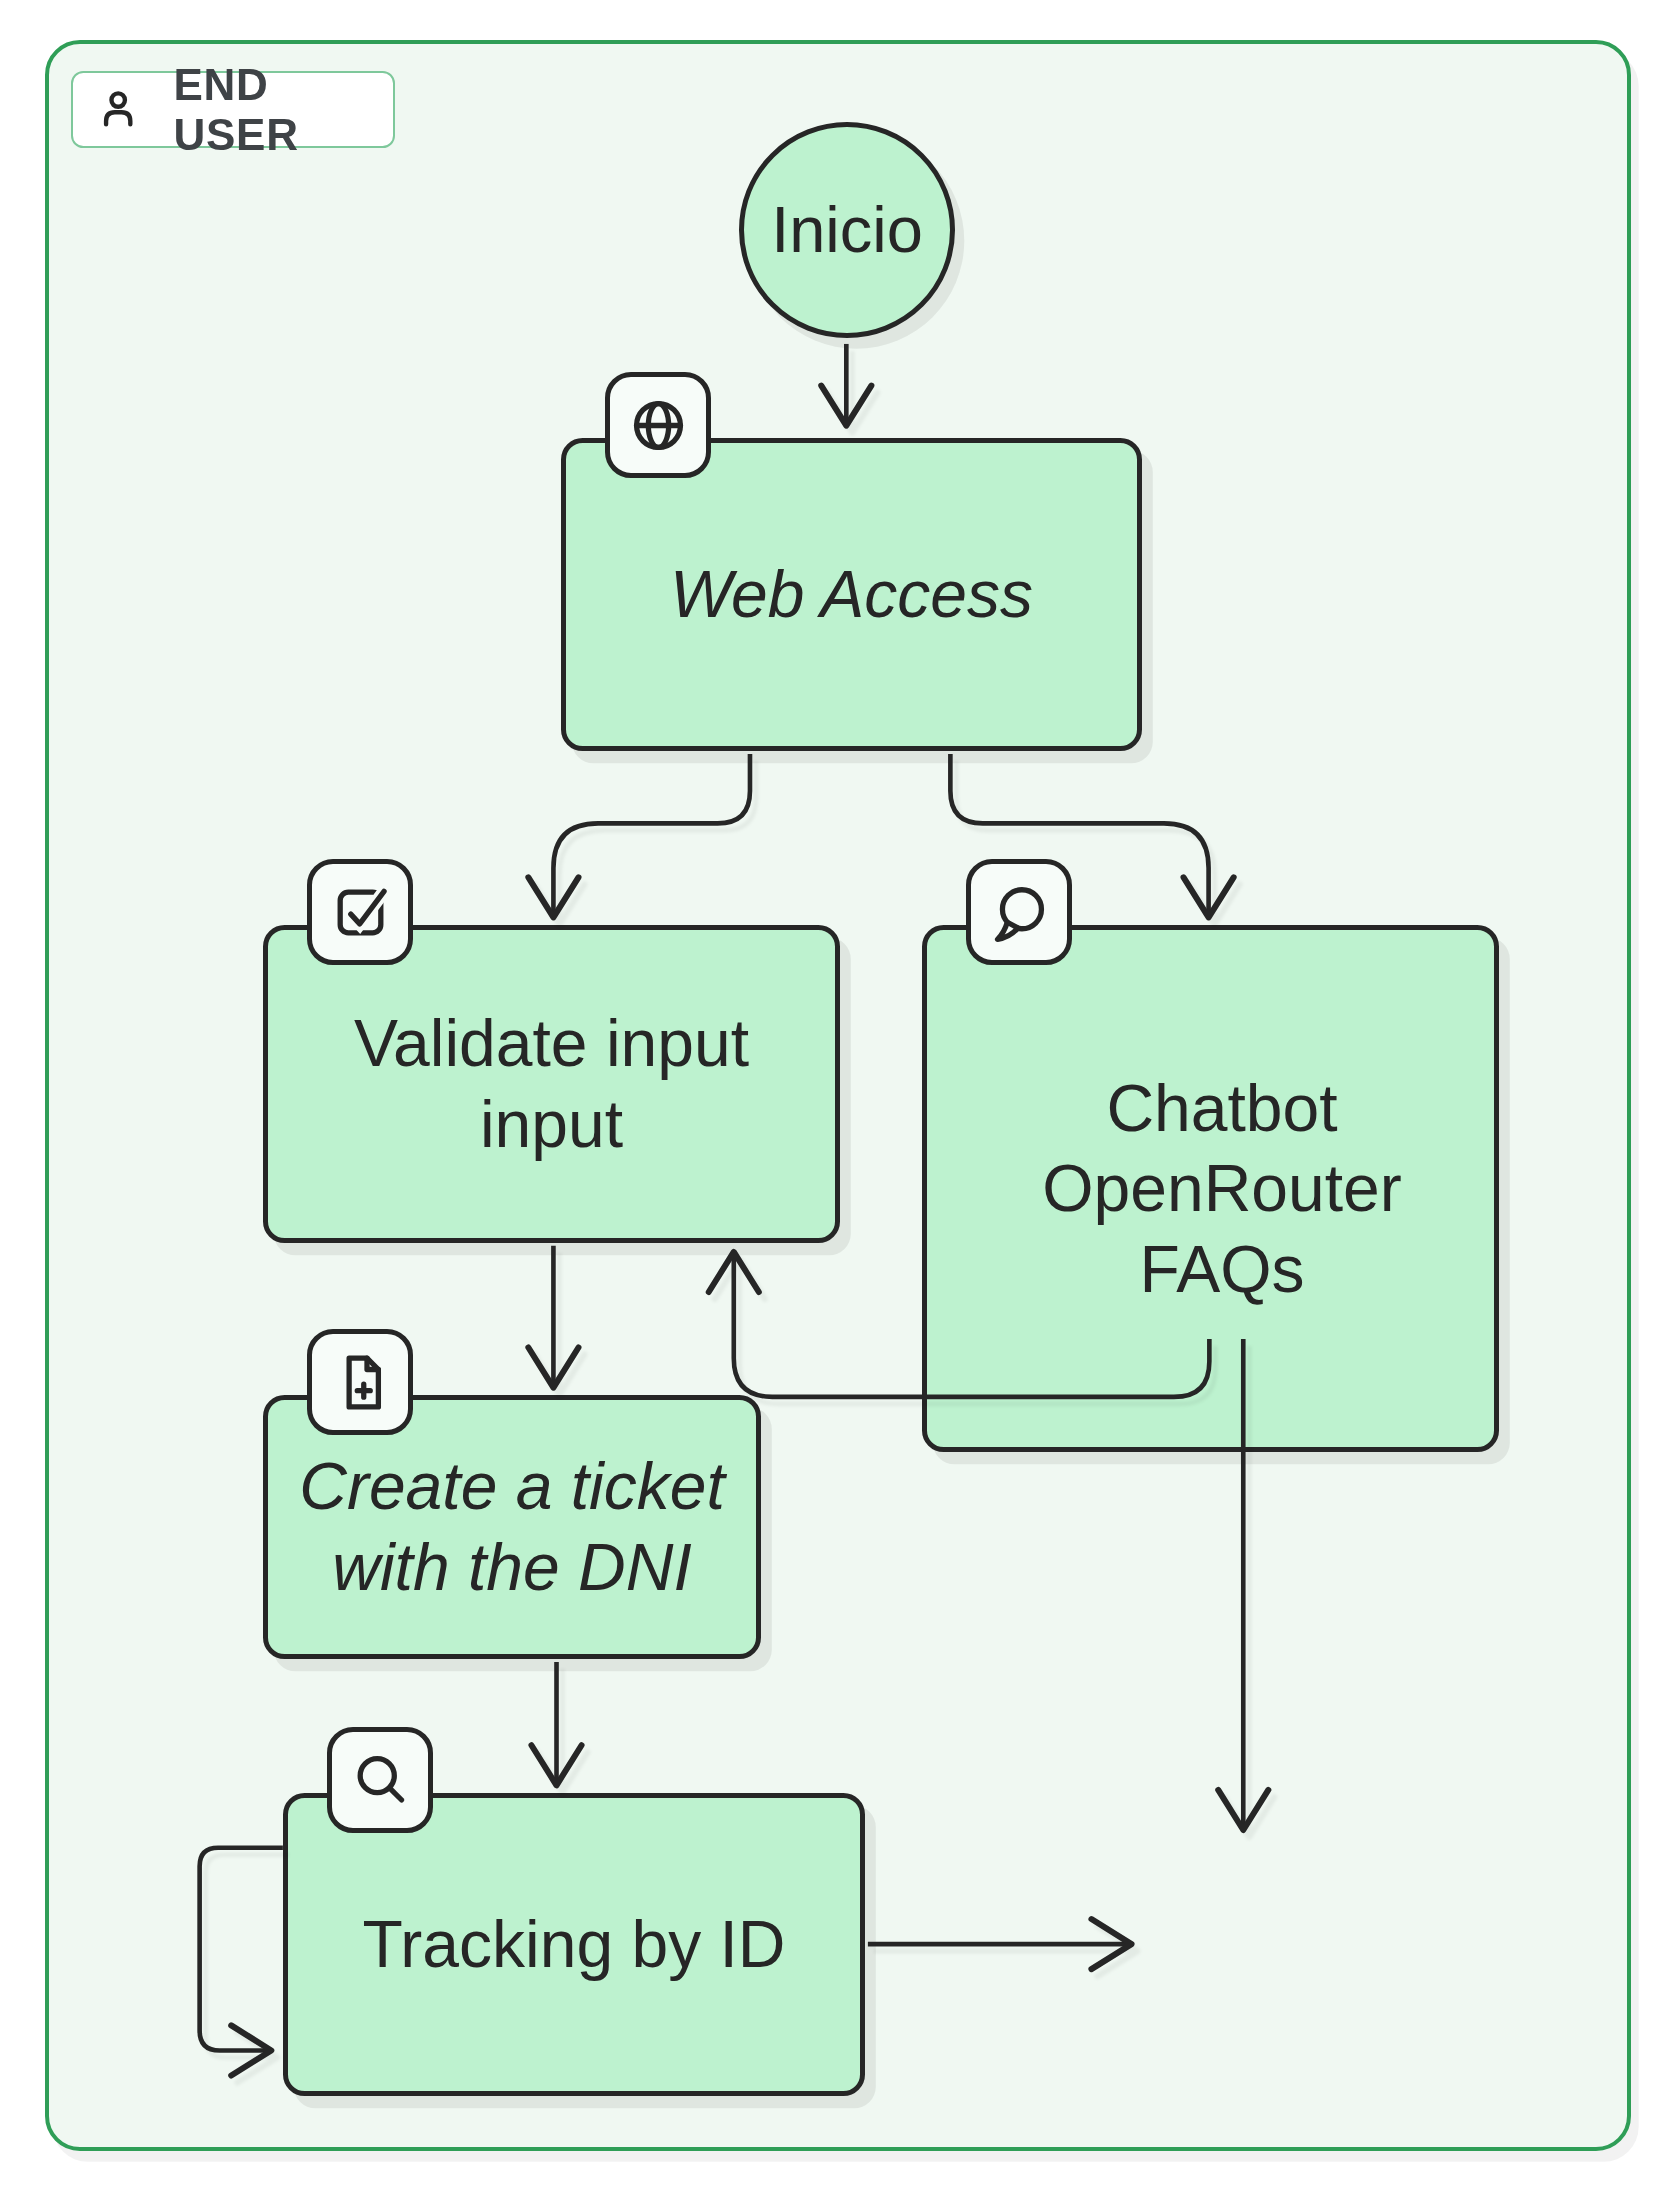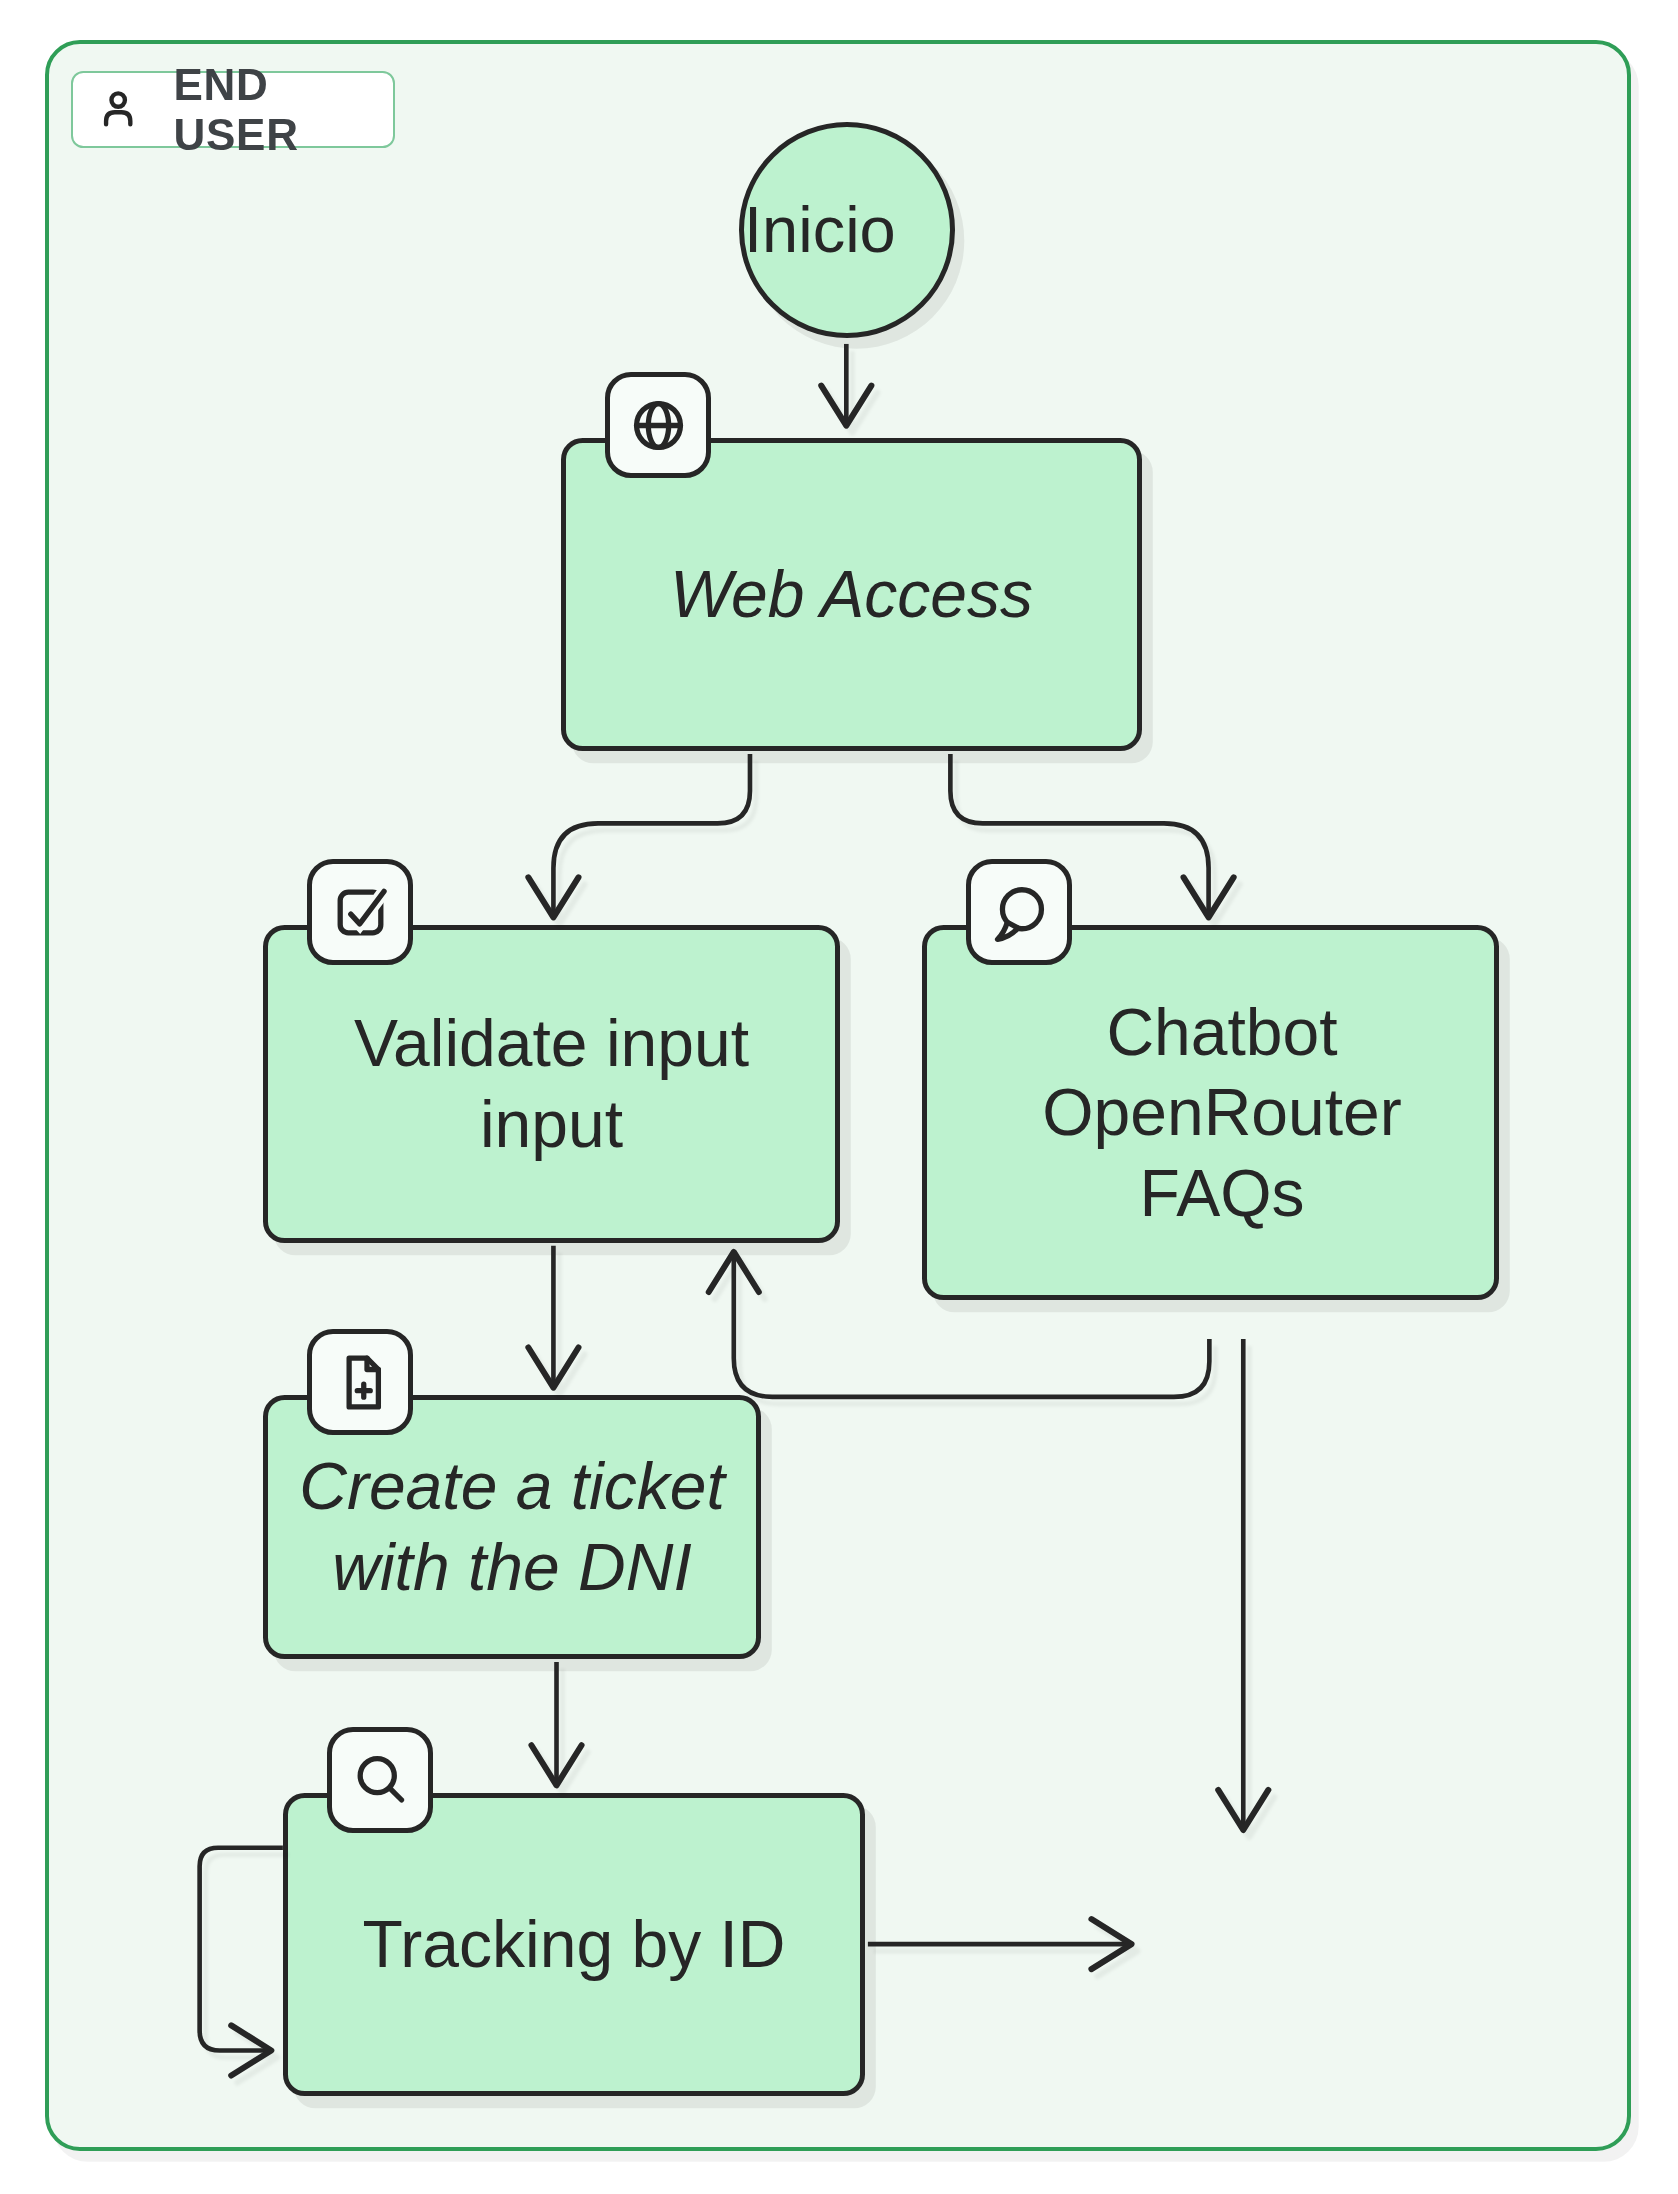--- a/index.html
+++ b/index.html
@@ -13,26 +13,26 @@
   #lane-badge{position:absolute;left:71px;top:71px;width:324px;height:77px;box-sizing:border-box;
          background:#ffffff;border:2.3px solid #7ec89b;border-radius:12.3px;z-index:4;
          display:flex;align-items:center;padding-left:25px;gap:20px;}
   #lane-badge .lane-label{font-size:44px;font-weight:700;color:#3f4347;letter-spacing:0.8px;margin-left:15px;}
   
   .task{position:absolute;box-sizing:border-box;background:#bdf2cf;border:5.4px solid #262626;
         border-radius:21.6px;display:flex;align-items:center;justify-content:center;z-index:1;
         box-shadow:10.8px 12.3px 0 rgba(0,0,0,0.07);}
   #node-web{left:561px;top:438px;width:581px;height:313px;font-style:italic;}
   #node-validate{left:263px;top:925px;width:577px;height:318px;}
-  #node-chatbot{left:922px;top:925px;width:577px;height:375px;padding-left:23px;}
+  #node-chatbot{left:922px;top:925px;width:577px;height:527px;padding-left:23px;}
   #node-create{left:263px;top:1395px;width:498px;height:264px;font-style:italic;}
   #node-tracking{left:283px;top:1793px;width:582px;height:303px;}
   
   .circle{position:absolute;box-sizing:border-box;border:5.4px solid #262626;border-radius:50%;
-        display:flex;align-items:center;z-index:1;
+        display:flex;align-items:center;justify-content:center;z-index:1;
         box-shadow:9.3px 10.8px 0 rgba(0,0,0,0.07);}
   #node-inicio{left:739px;top:122px;width:216px;height:216px;background:#bdf2cf;}
   #node-fin{left:1141px;top:1839px;width:211px;height:211px;background:#f8c4c9;}
   
   .badge{position:absolute;left:39px;top:-71px;width:106px;height:106px;box-sizing:border-box;
         background:#f7fcf9;border:5.4px solid #262626;border-radius:26px;z-index:3;
         display:flex;align-items:center;justify-content:center;}
   
   .label{font-size:66px;line-height:1.22;color:#262626;text-align:center;}
   #node-validate .label{max-width:447px;}

